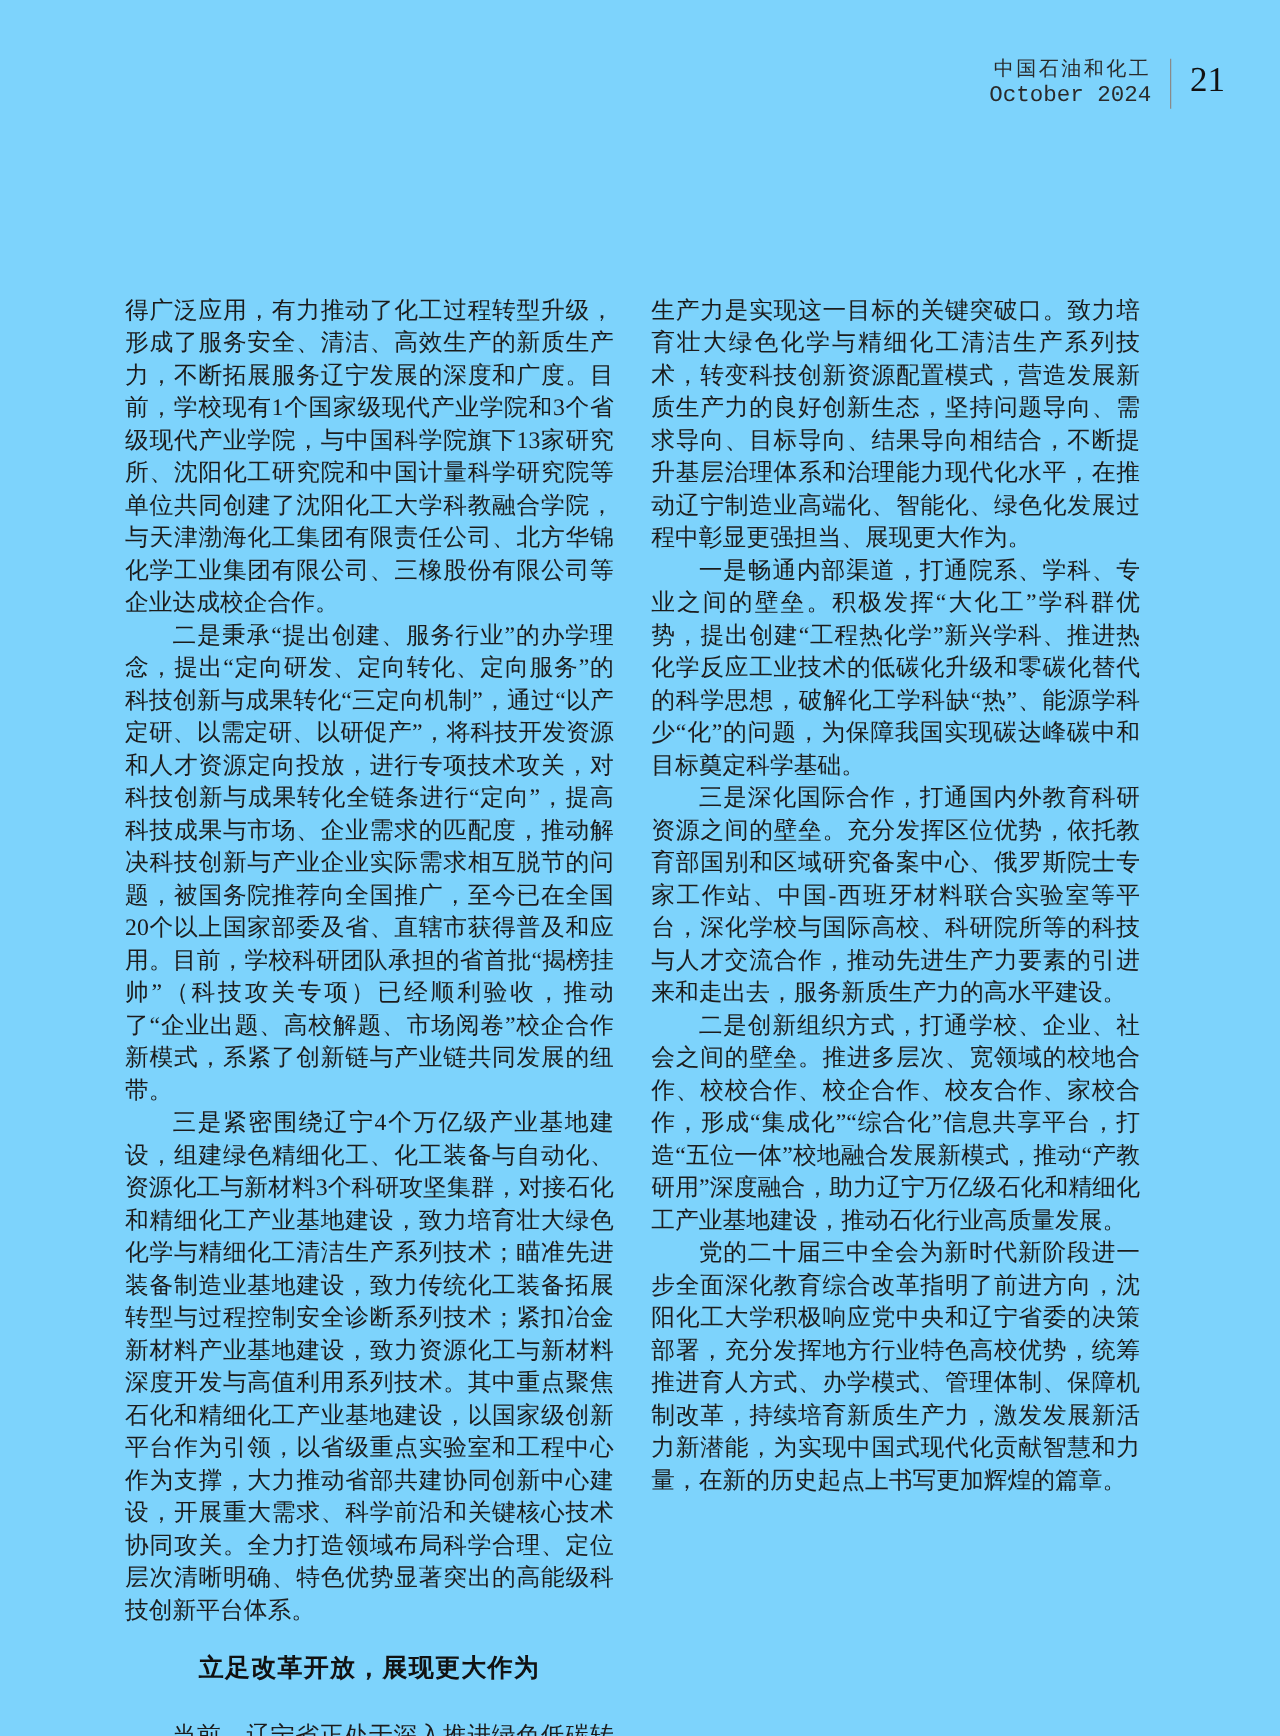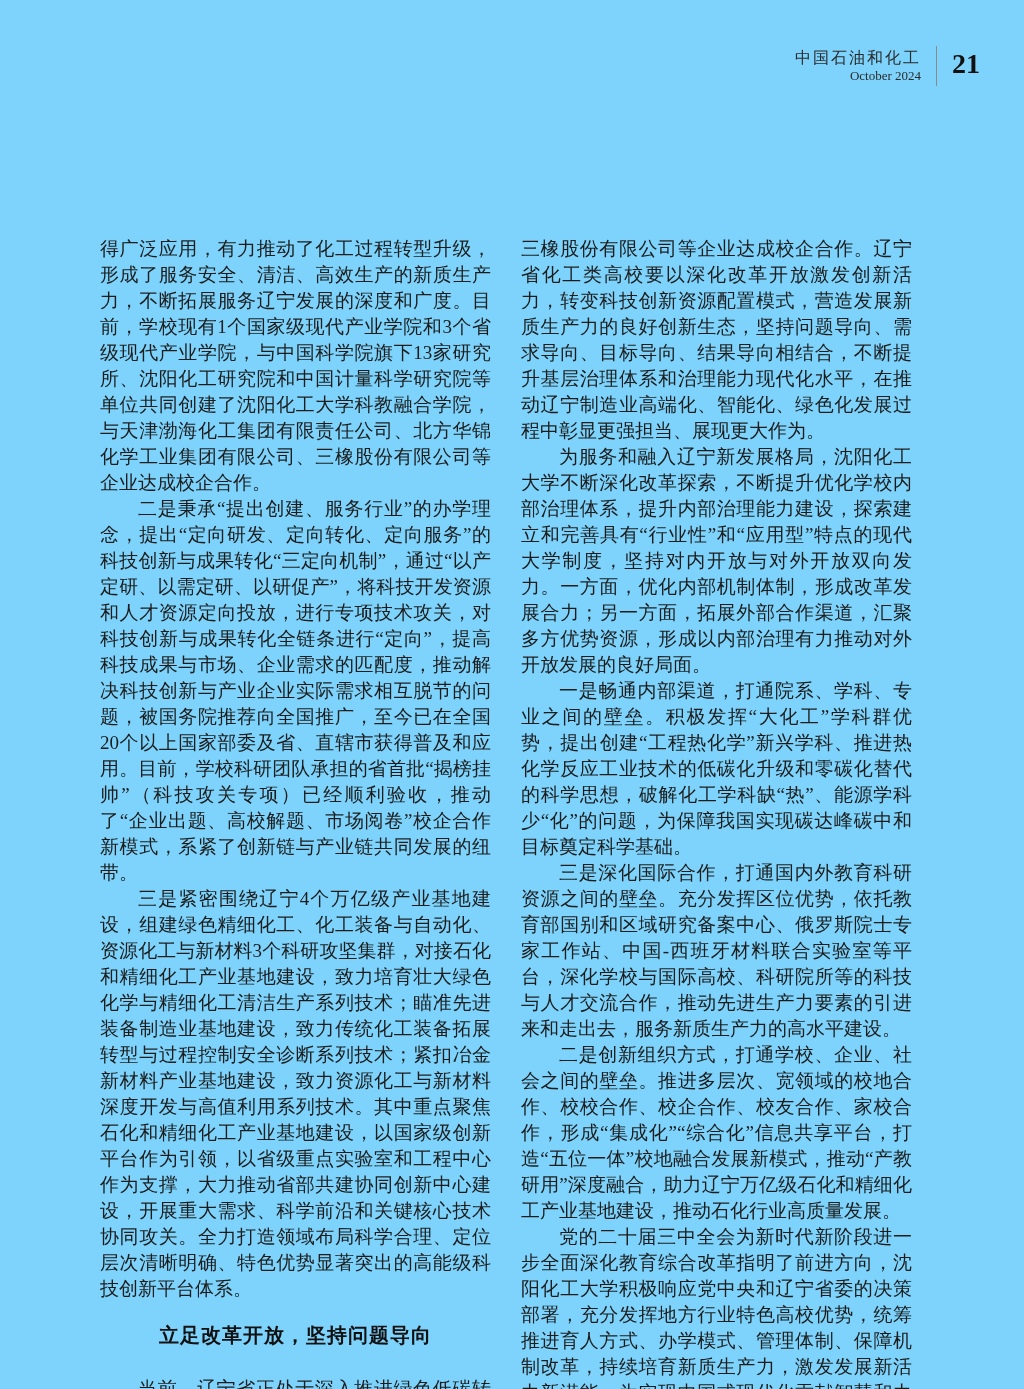--- a/index.html
+++ b/index.html
@@ -24,33 +24,33 @@
   .journal-block {
     text-align: right;
     line-height: 1.25;
   }
   .journal-title {
     font-size: 16px;
     letter-spacing: 2px;
     color: #2a2a2a;
   }
   .journal-date {
-    font-size: 13px;
+    font-size: 18px;
     color: #2a2a2a;
-    font-family: Liberation Serif, serif;
+    font-family: Liberation Mono, monospace;
   }
   .header-divider {
     width: 1px;
     height: 40px;
     background: #8a8a8a;
     margin: 0 15px;
   }
   .page-number {
     font-size: 28px;
-    font-weight: bold;
+    font-weight: normal;
     color: #111;
     font-family: "Liberation Serif", "DejaVu Serif", serif;
     padding-bottom: 4px;
   }
   
   .columns {
     position: absolute;
     top: 236px;
     left: 100px;
     width: 812px;
@@ -92,27 +92,26 @@
     <div class="header-divider"></div>
     <div class="page-number">21</div>
   </div>
 
   <div class="columns">
 
     <div class="column">
       <p>得广泛应用，有力推动了化工过程转型升级，形成了服务安全、清洁、高效生产的新质生产力，不断拓展服务辽宁发展的深度和广度。目前，学校现有1个国家级现代产业学院和3个省级现代产业学院，与中国科学院旗下13家研究所、沈阳化工研究院和中国计量科学研究院等单位共同创建了沈阳化工大学科教融合学院，与天津渤海化工集团有限责任公司、北方华锦化学工业集团有限公司、三橡股份有限公司等企业达成校企合作。</p>
       <p class="indent">二是秉承“提出创建、服务行业”的办学理念，提出“定向研发、定向转化、定向服务”的科技创新与成果转化“三定向机制”，通过“以产定研、以需定研、以研促产”，将科技开发资源和人才资源定向投放，进行专项技术攻关，对科技创新与成果转化全链条进行“定向”，提高科技成果与市场、企业需求的匹配度，推动解决科技创新与产业企业实际需求相互脱节的问题，被国务院推荐向全国推广，至今已在全国20个以上国家部委及省、直辖市获得普及和应用。目前，学校科研团队承担的省首批“揭榜挂帅”（科技攻关专项）已经顺利验收，推动了“企业出题、高校解题、市场阅卷”校企合作新模式，系紧了创新链与产业链共同发展的纽带。</p>
       <p class="indent">三是紧密围绕辽宁4个万亿级产业基地建设，组建绿色精细化工、化工装备与自动化、资源化工与新材料3个科研攻坚集群，对接石化和精细化工产业基地建设，致力培育壮大绿色化学与精细化工清洁生产系列技术；瞄准先进装备制造业基地建设，致力传统化工装备拓展转型与过程控制安全诊断系列技术；紧扣冶金新材料产业基地建设，致力资源化工与新材料深度开发与高值利用系列技术。其中重点聚焦石化和精细化工产业基地建设，以国家级创新平台作为引领，以省级重点实验室和工程中心作为支撑，大力推动省部共建协同创新中心建设，开展重大需求、科学前沿和关键核心技术协同攻关。全力打造领域布局科学合理、定位层次清晰明确、特色优势显著突出的高能级科技创新平台体系。</p>
-      <p class="section-heading">立足改革开放，坚持问题导向</p>
+      <p class="section-heading">立足改革开放，展现更大作为</p>
       <p class="indent">当前，辽宁省正处于深入推进绿色低碳转型的关键时期，推动能源科技创新、加快发展化工行业新质</p>
     </div>
 
     <div class="column">
-      <p>三橡股份有限公司等企业达成校企合作。辽宁省化工类高校要以深化改革开放激发创新活力，转变科技创新资源配置模式，营造发展新质生产力的良好创新生态，坚持问题导向、需求导向、目标导向、结果导向相结合，不断提升基层治理体系和治理能力现代化水平，在推动辽宁制造业高端化、智能化、绿色化发展过程中彰显更强担当、展现更大作为。</p>
-      <p class="indent">为服务和融入辽宁新发展格局，沈阳化工大学不断深化改革探索，不断提升优化学校内部治理体系，提升内部治理能力建设，探索建立和完善具有“行业性”和“应用型”特点的现代大学制度，坚持对内开放与对外开放双向发力。一方面，优化内部机制体制，形成改革发展合力；另一方面，拓展外部合作渠道，汇聚多方优势资源，形成以内部治理有力推动对外开放发展的良好局面。</p>
+      <p>生产力是实现这一目标的关键突破口。致力培育壮大绿色化学与精细化工清洁生产系列技术，转变科技创新资源配置模式，营造发展新质生产力的良好创新生态，坚持问题导向、需求导向、目标导向、结果导向相结合，不断提升基层治理体系和治理能力现代化水平，在推动辽宁制造业高端化、智能化、绿色化发展过程中彰显更强担当、展现更大作为。</p>
       <p class="indent">一是畅通内部渠道，打通院系、学科、专业之间的壁垒。积极发挥“大化工”学科群优势，提出创建“工程热化学”新兴学科、推进热化学反应工业技术的低碳化升级和零碳化替代的科学思想，破解化工学科缺“热”、能源学科少“化”的问题，为保障我国实现碳达峰碳中和目标奠定科学基础。</p>
       <p class="indent">三是深化国际合作，打通国内外教育科研资源之间的壁垒。充分发挥区位优势，依托教育部国别和区域研究备案中心、俄罗斯院士专家工作站、中国-西班牙材料联合实验室等平台，深化学校与国际高校、科研院所等的科技与人才交流合作，推动先进生产力要素的引进来和走出去，服务新质生产力的高水平建设。</p>
       <p class="indent">二是创新组织方式，打通学校、企业、社会之间的壁垒。推进多层次、宽领域的校地合作、校校合作、校企合作、校友合作、家校合作，形成“集成化”“综合化”信息共享平台，打造“五位一体”校地融合发展新模式，推动“产教研用”深度融合，助力辽宁万亿级石化和精细化工产业基地建设，推动石化行业高质量发展。</p>
       <p class="indent"><span>党的二十届三中全会为新时代新阶段进一步全面深化教育综合改革指明了前进方向，沈阳化工大学积极响应党中央和辽宁省委的决策部署，充分发挥地方行业特色高校优势，统筹推进育人方式、办学模式、管理体制、保障机制改革，持续培育新质生产力，激发发展新活力新潜能，为实现中国式现代化贡献智慧和力量，在新的历史起点上书写更加辉煌的篇章。</span> </p>
     </div>
 
   </div>
 
 </div>
 

